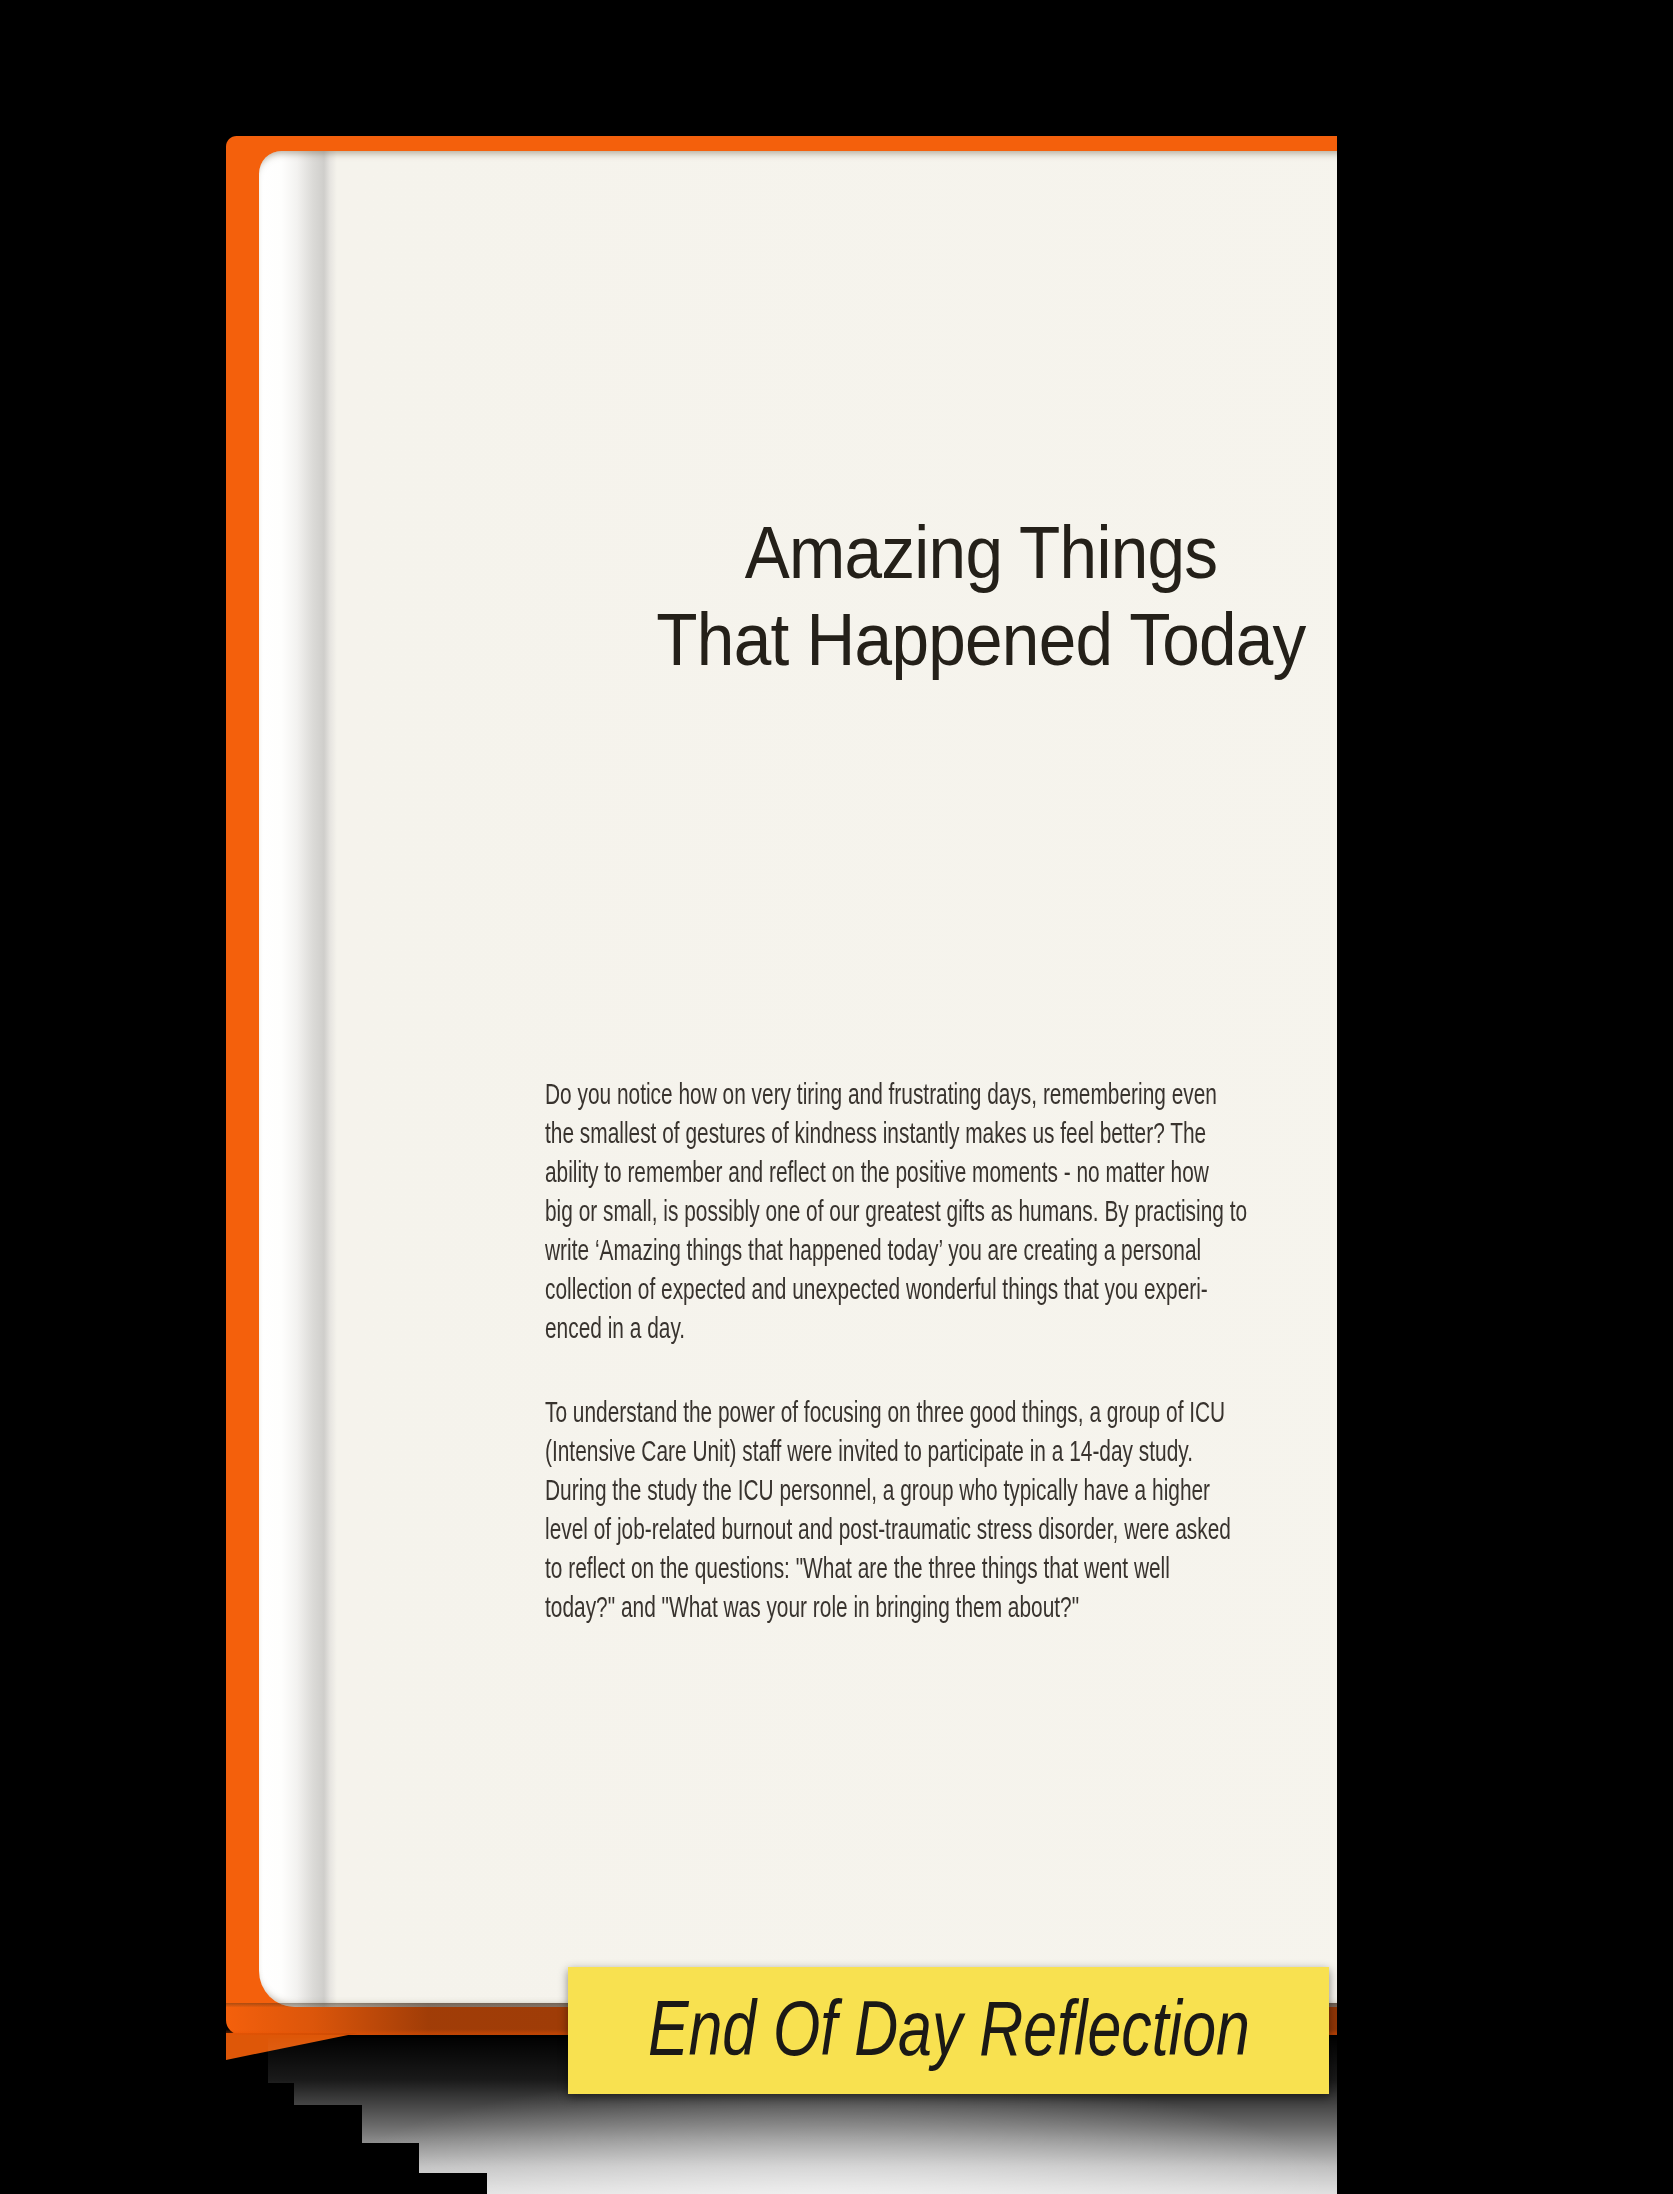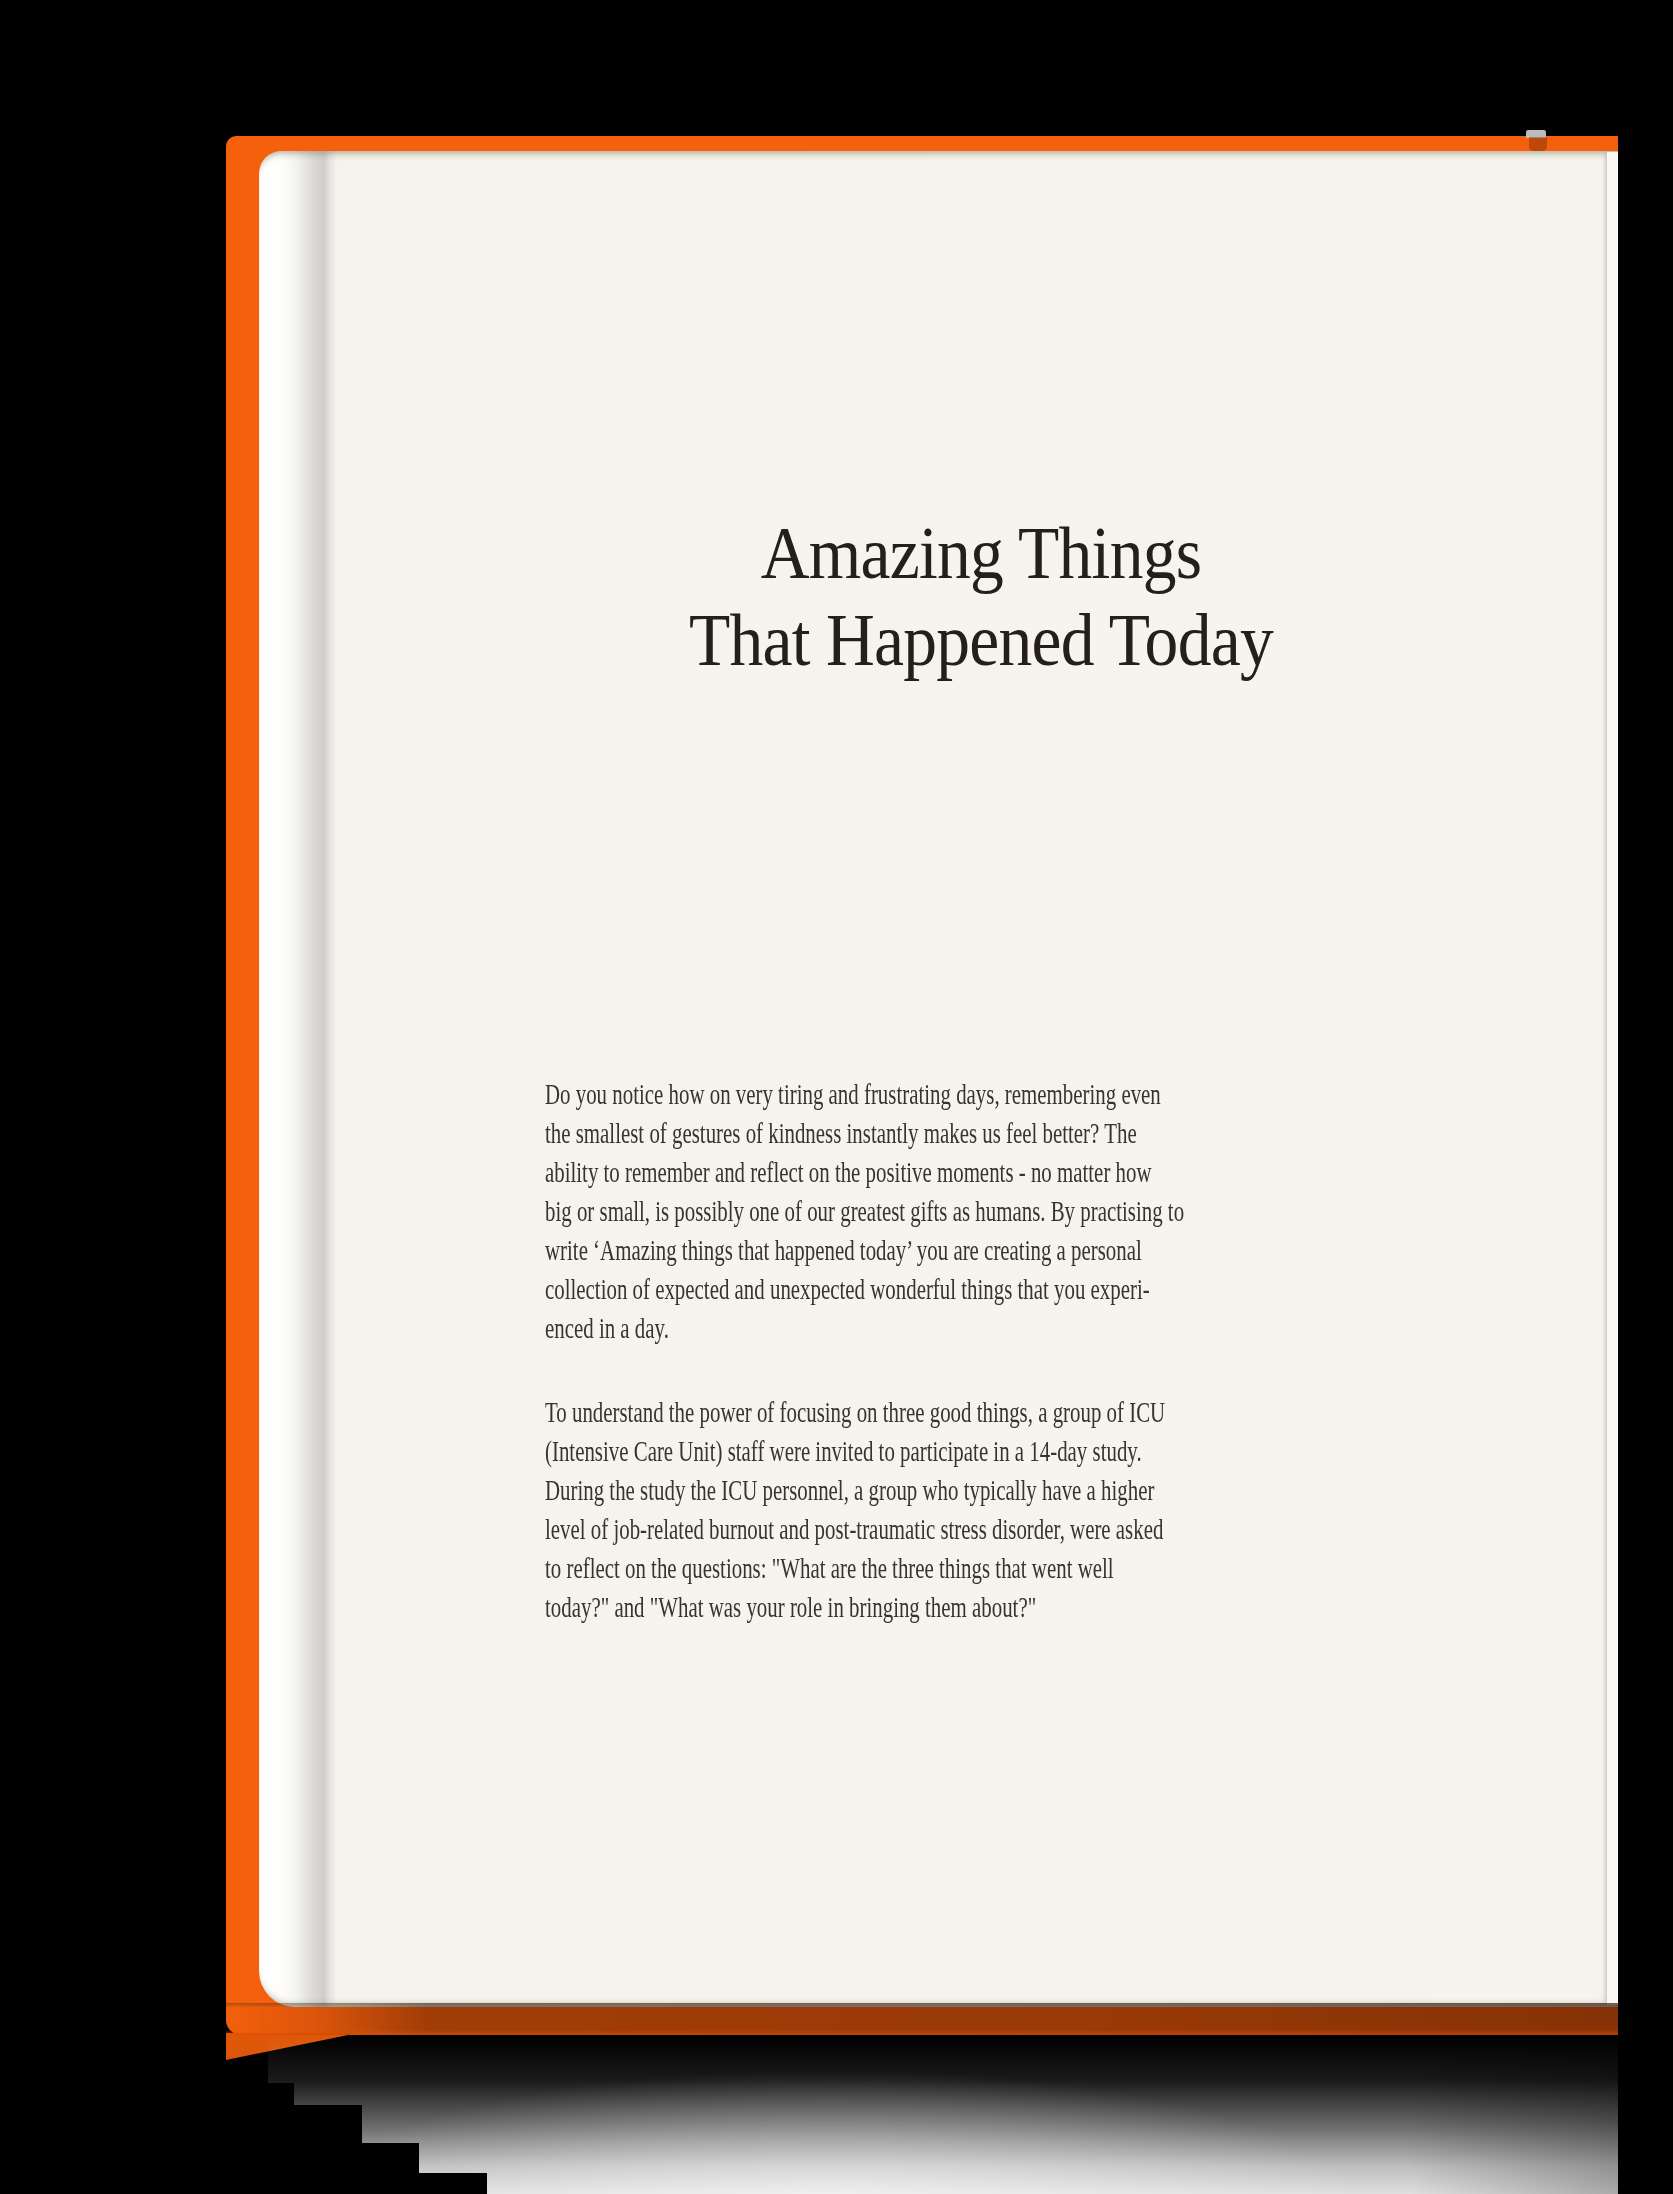--- a/index.html
+++ b/index.html
@@ -2,25 +2,25 @@
 <html style="--background: #000000; --cover-orange: #F4600C; --page-cream: #F5F3EC; --page-right-cream: #FBF9F3; --page-edge-white: #FFFFFF; --page-edge-gray: #CFCECB; --banner-yellow: #F8E150; --title-text: #242019; --body-text: #38332E; --banner-text: #1B1916;font-size:12px"><head>
 <meta charset="utf-8">
 <style>
   html, body {
     margin: 0;
     padding: 0;
     background: #000;
   }
   #canvas {
     position: relative;
-    width: 1618px;
+    width: 1337px;
     height: 2194px;
     background: var(--background, #000);
     overflow: hidden;
-    font-family: Liberation Serif, serif;
+    font-family: Liberation Sans, sans-serif;
   }
 
   
   .cover {
     position: absolute;
     left: 226px;
     top: 136px;
     width: 1447px;
     height: 1899px;
     background: var(--cover-orange, #F4600C);
@@ -218,15 +218,18 @@
 During the study the ICU personnel, a group who typically have a higher
 level of job-related burnout and post-traumatic stress disorder, were asked
 to reflect on the questions: "What are the three things that went well
 today?" and "What was your role in bringing them about?"</p>
   </div>
 
   <div class="shadow-zone">
     <div class="glow"></div>
   </div>
 
+  <div class="banner">
+    <span class="banner-label">End Of Day Reflection</span>
+  </div>
 
 </div>
 
 
 </body></html>

